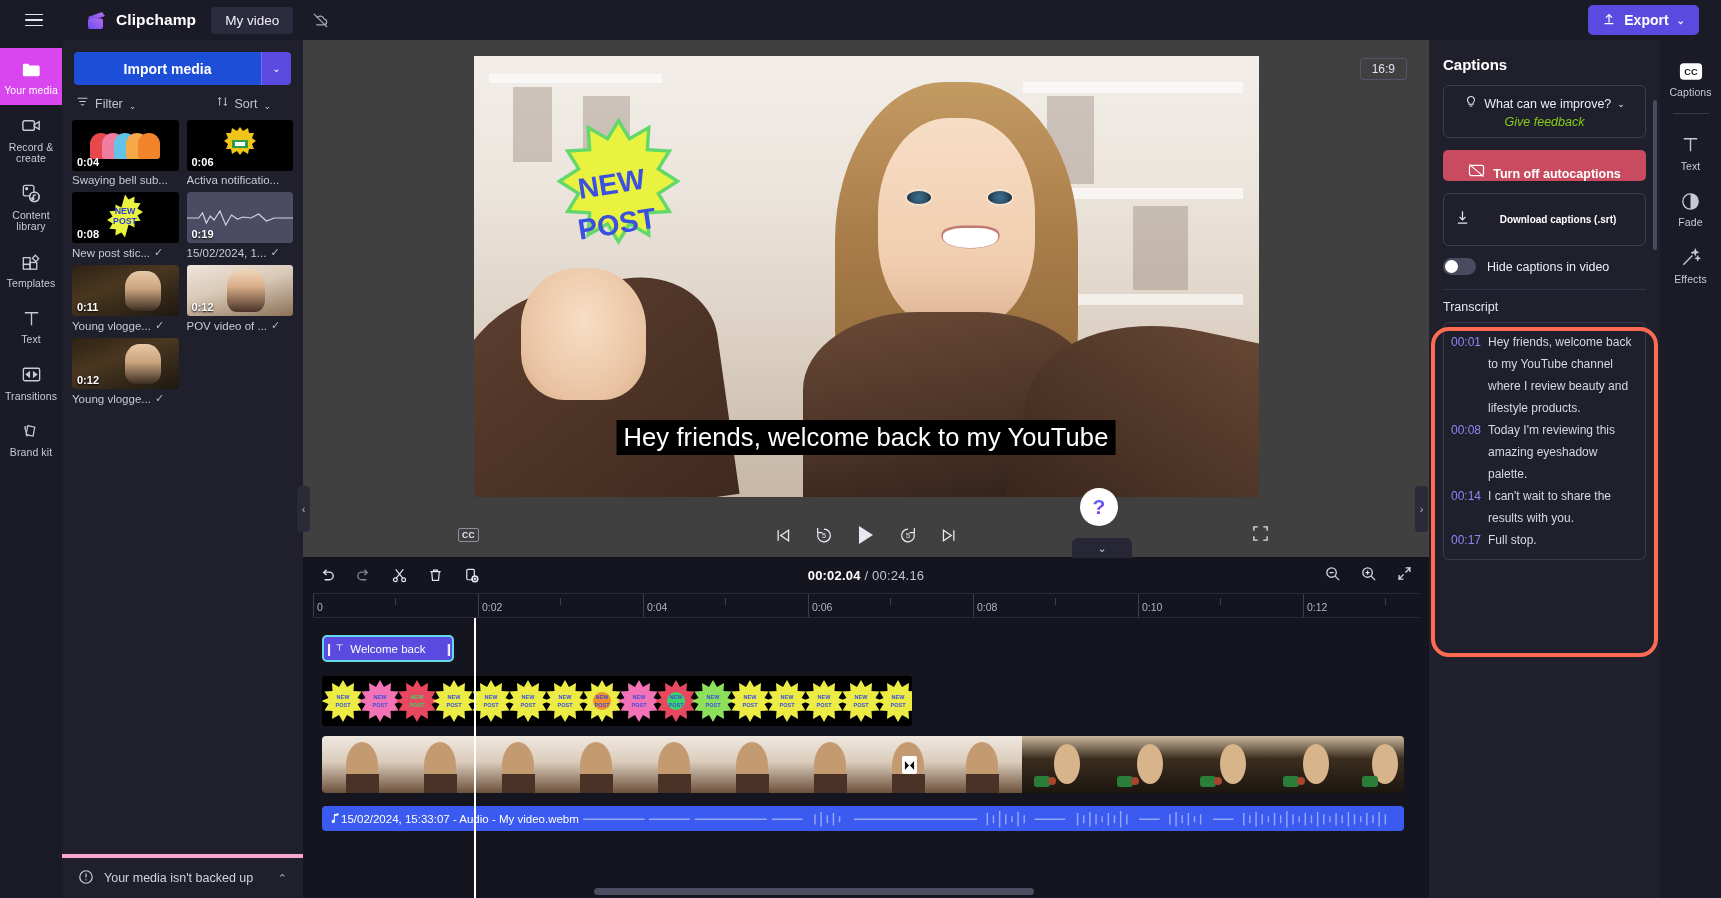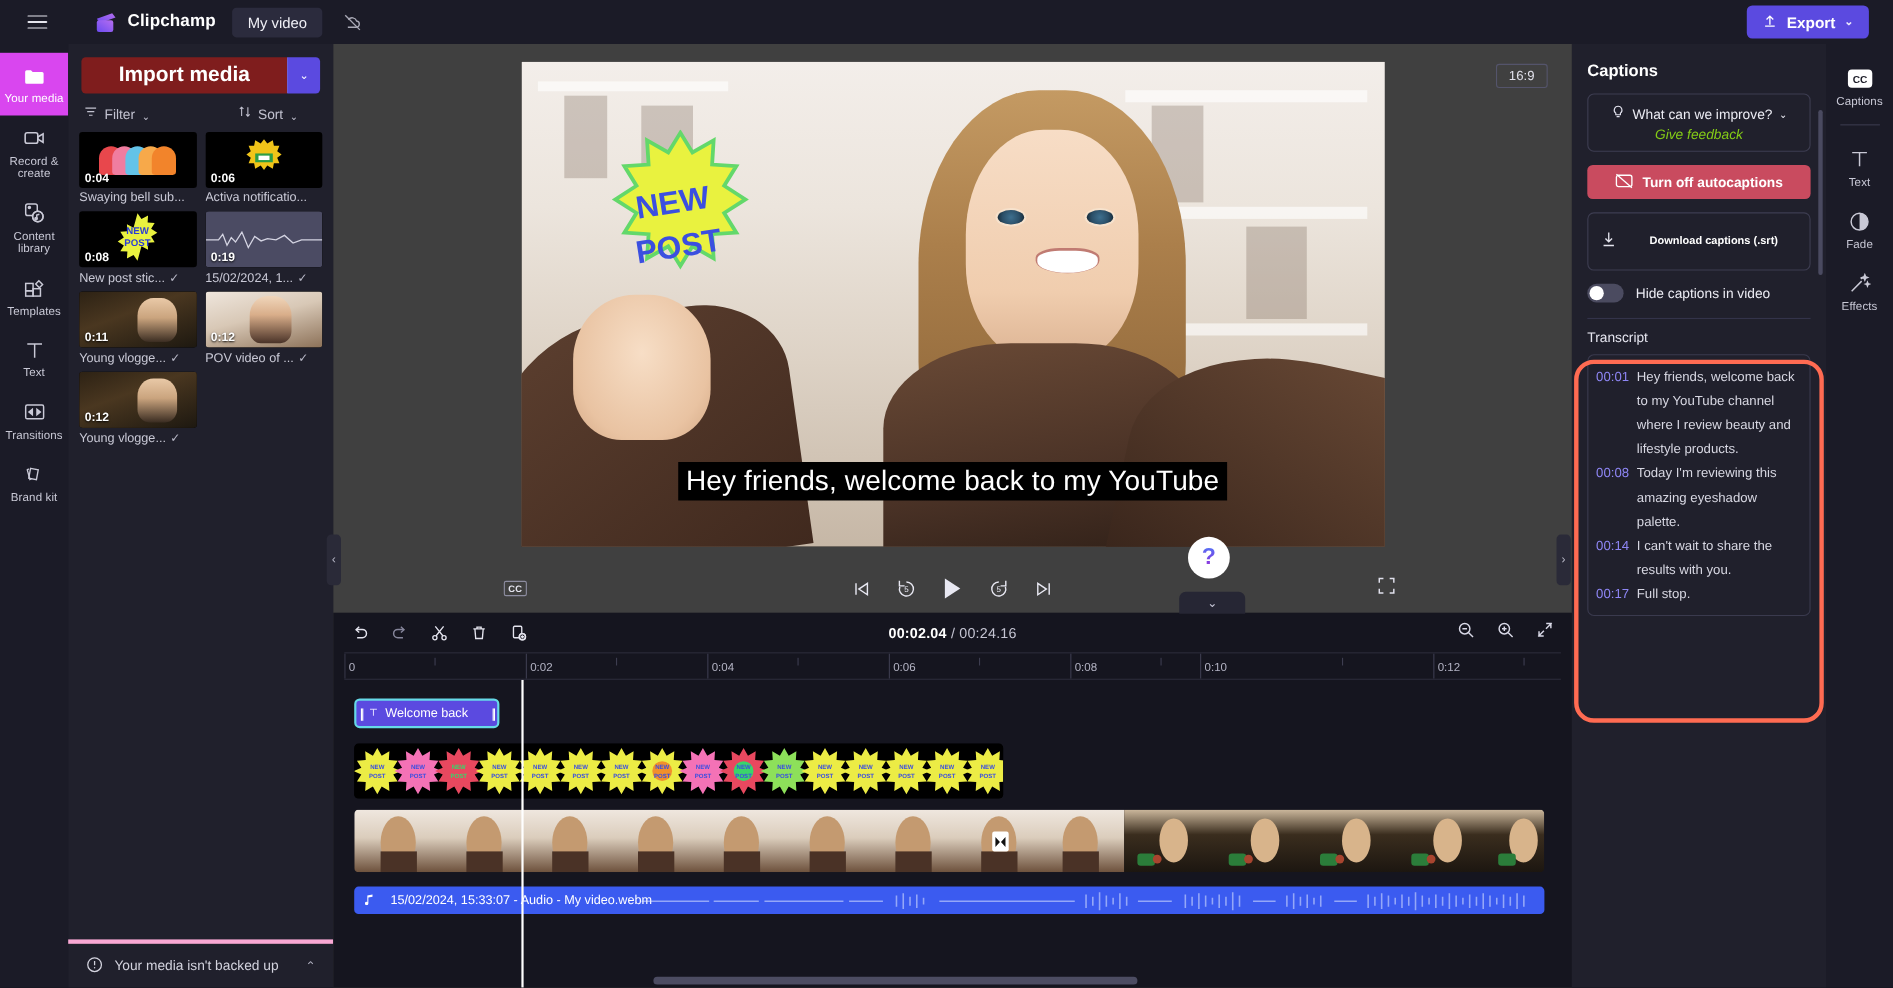--- a/index.html
+++ b/index.html
@@ -53,22 +53,22 @@
   .rail-item .lbl { font-size: 10.5px; line-height: 11.5px; text-align: center; letter-spacing: .1px; }
   .rail-ico { width: 24px; height: 24px; display: flex; align-items: center; justify-content: center; }
 
   
   .media-panel {
     width: 241px; flex: 0 0 241px; background: #20202c; display: flex; flex-direction: column;
     position: relative;
   }
   .import-row { padding: 12px 12px 8px; display: flex; }
   .import-btn {
-    flex: 1 1 auto; background: #7f1d1d; border: none; color: #fff; height: 33px;
-    border-radius: 4px 0 0 4px; font-size: 19px; font-weight: 700; cursor: pointer;
+    flex: 1 1 auto; background: #1d4ed8; border: none; color: #fff; height: 33px;
+    border-radius: 4px 0 0 4px; font-size: 14px; font-weight: 700; cursor: pointer;
     font-family: "Liberation Sans", sans-serif;
   }
   .import-caret {
     width: 30px; background: #5b4ae0; border: none; border-left: 1px solid #7a6cf0; color: #fff;
     border-radius: 0 4px 4px 0; cursor: pointer; font-size: 10px; display:flex; align-items:center; justify-content:center;
   }
   .filter-row { display: flex; padding: 2px 14px 9px; font-size: 12.5px; color: #c2c2d0; }
   .filter-row > div { display: flex; align-items: flex-end; gap: 6px; cursor: pointer; }
   .filter-row .fr-right { margin-left: auto; margin-right: 18px;}
   .grid {
@@ -198,21 +198,21 @@
   .grip { color: #fff; font-size: 12px; letter-spacing: -2px; }
   .clip-stickers {
     position: absolute; height: 50px; border-radius: 4px; background: #000;
     display: flex; overflow: hidden; cursor: pointer;
   }
   .clip-video {
     position: absolute; height: 57px; border-radius: 4px; overflow: hidden; display: flex; cursor: pointer;
   }
   .clip-audio {
     position: absolute; height: 25px; border-radius: 4px; background: #3b5bf0;
-    display: flex; align-items: center; gap: 14px; padding: 0 8px; font-size: 11.5px; color: #fff;
+    display: flex; align-items: center; gap: 0; padding: 0 8px; font-size: 11.5px; color: #fff;
     cursor: pointer; overflow: hidden;
   }
   .wave { position:absolute; left:255px; right:6px; top:3px; bottom:3px; opacity:.55; }
   .split-handle {
     position: absolute; width: 15px; height: 18px; background: #fff; color: #111;
     display: flex; align-items: center; justify-content: center; font-size: 10px; border-radius: 2px;
     cursor: col-resize; z-index: 6;
   }
   .playhead { position: absolute; top: 0; bottom: 0; width: 2px; background: #fff; z-index: 12; }
   .hscroll { position:absolute; left: 291px; bottom: 3px; width: 440px; height: 7px; background:#4c4c62; border-radius:4px;}
@@ -224,21 +224,21 @@
   }
   .cp-title { font-size: 15px; font-weight: 700; color: #fff; margin: 4px 0 12px; }
   .feedback-box {
     border: 1px solid #3d3d51; border-radius: 6px; padding: 9px 8px 8px; text-align: center; margin-bottom: 12px;
     cursor: pointer;
   }
   .fb-row { display: flex; align-items: center; justify-content: center; gap: 6px; font-size: 12.5px; color: #ececf4;}
   .fb-link { color: #84cc16; font-size: 12.5px; margin-top: 3px; cursor: pointer; font-style: italic; }
   .danger-btn {
     background: #c94b5f; border: none; border-radius: 5px; width: 100%; height: 31px;
-    display: flex; align-items: center; justify-content: center; gap: 8px;
+    display: flex; align-items: flex-end; justify-content: center; gap: 8px;
     color: #fff; font-size: 12.5px; font-weight: 700; cursor: pointer; margin-bottom: 12px;
     font-family: "Liberation Sans", sans-serif;
   }
   .outline-btn {
     border: 1px solid #3d3d51; border-radius: 6px; width: 100%; min-height: 53px; display: flex;
     align-items: center; gap: 10px; padding: 6px 10px; cursor: pointer; margin-bottom: 12px;
   }
   .outline-btn .ob-label { flex: 1 1 auto; text-align: center; font-size: 10px; font-weight: 700; color: #fff; line-height: 1.35;}
   .toggle-row { display: flex; align-items: center; gap: 11px; margin-bottom: 14px; cursor: pointer; }
   .toggle {
@@ -692,21 +692,21 @@
             </div>
           <div class="tick minor" style="left:412px"></div>
           <div class="tick" style="left:495px">
               <span class="tlabel">0:06</span>
             </div>
           <div class="tick minor" style="left:577px"></div>
           <div class="tick" style="left:660px">
               <span class="tlabel">0:08</span>
             </div>
           <div class="tick minor" style="left:742px"></div>
-          <div class="tick" style="left:778px">
+          <div class="tick" style="left:825px">
               <span class="tlabel">0:10</span>
             </div>
           <div class="tick minor" style="left:907px"></div>
           <div class="tick" style="left:990px">
               <span class="tlabel">0:12</span>
             </div>
           <div class="tick minor" style="left:1072px"></div>
         </div>
 
         <div class="tracks">

